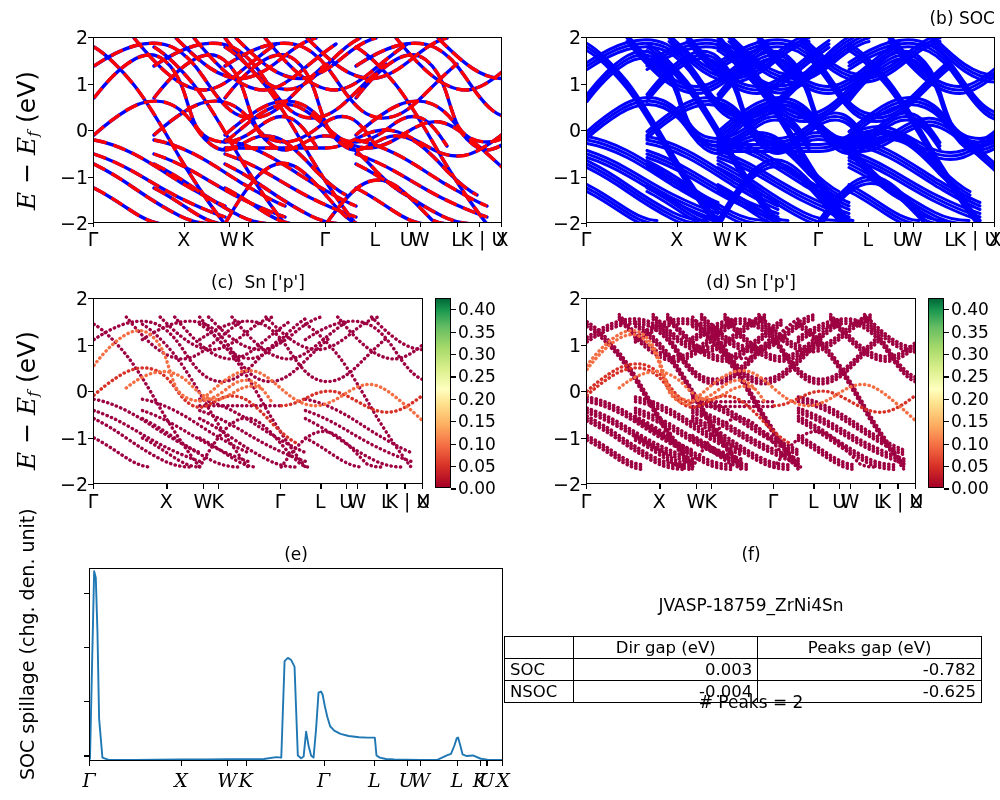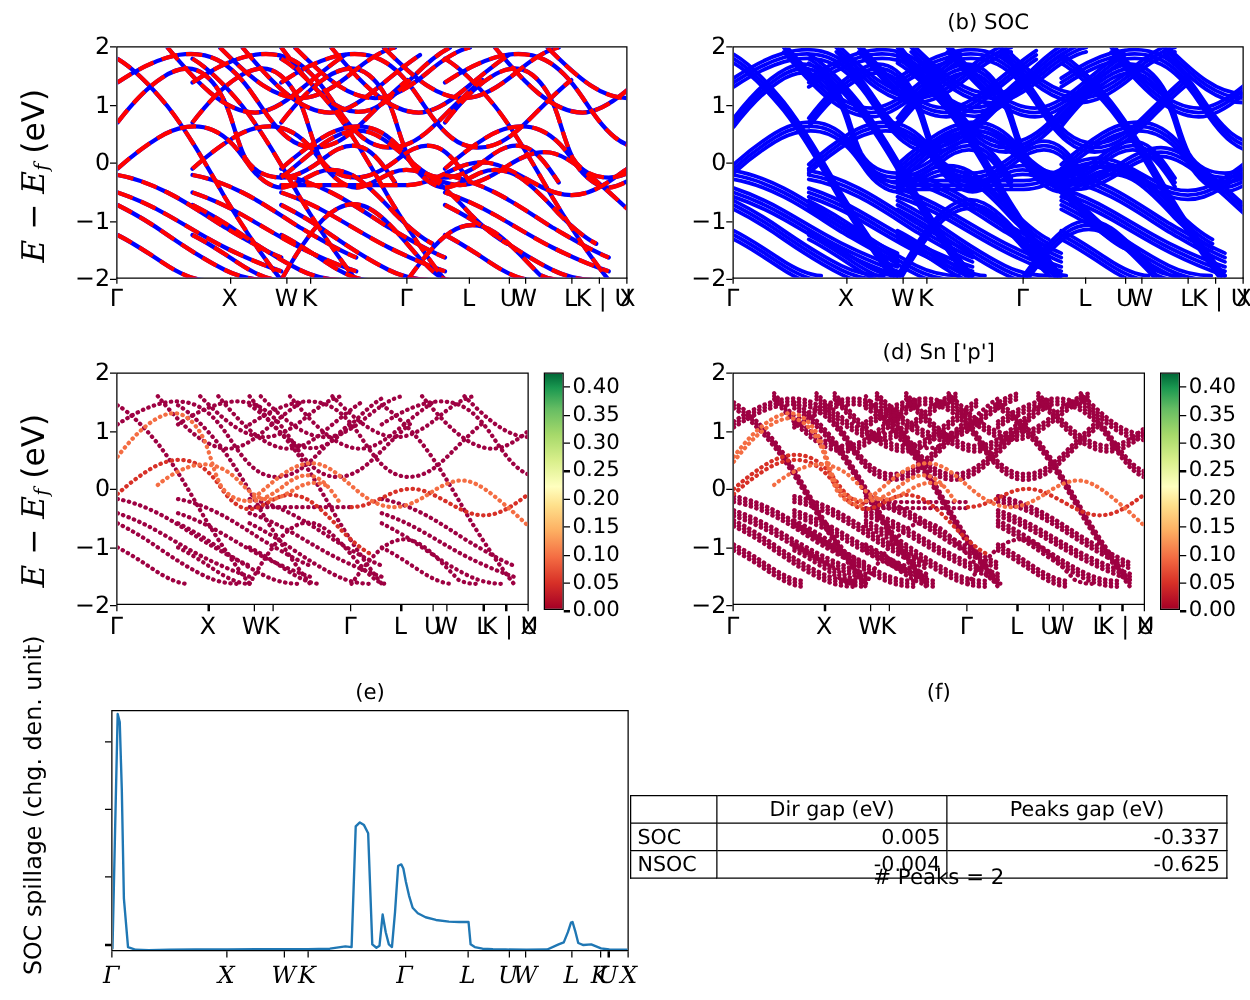--- a/index.html
+++ b/index.html
@@ -144,21 +144,21 @@
     <div class="xtickmark" style="left:231.9px;"></div>
       <div class="xtickmark" style="left:281.8px;"></div>
     <div class="xtickmark" style="left:313.7px;"></div>
       <div class="xtickmark" style="left:327.2px;"></div>
     <div class="xtickmark" style="left:363.6px;"></div>
       <div class="xtickmark" style="left:386.0px;"></div>
     <div class="xtickmark" style="left:407.7px;"></div>
   </div>
 
   <div class="panel" style="left:586px;top:8px;width:409px;height:247px;">
-    <div class="ptitle" style="top:0px;left:0;">(b) SOC</div>
+    <div class="ptitle" style="top:0px;left:0;text-align:right;">(b) SOC</div>
     <div class="axesbox" style="left:0px;top:29px;width:409px;height:186px;">
       <svg width="409" height="186" viewBox="0 0 409 186">
         <defs>
           <g id="bandsB">
             <path d="M0,9 C12,16 26,30 40,47 C55,66 70,92 86,120 C100,143 118,170 131,186"></path>
             <path d="M0,97 C10,88 20,80 33,72 C46,64 62,60 76,66 C90,72 98,84 105,94 C112,104 122,112 131,112 C140,112 150,104 160,100 C170,96 182,98 191,104 C200,110 212,122 222,133 C232,143 242,152 252,157"></path>
             <path d="M0,102 C12,104 26,109 40,116 C56,124 70,134 86,144 C100,152 116,162 131,168"></path>
             <path d="M0,116 C12,120 26,126 40,134 C56,143 70,152 86,160 C100,167 116,174 131,179"></path>
             <path d="M0,126 C12,132 26,140 40,150 C56,161 70,170 86,178 C98,184 110,186 120,186"></path>
             <path d="M0,150 C12,156 24,164 36,172 C48,180 60,186 70,186"></path>
@@ -230,20 +230,21 @@
     <div class="xtickmark" style="left:231.9px;"></div>
       <div class="xtickmark" style="left:281.8px;"></div>
     <div class="xtickmark" style="left:313.7px;"></div>
       <div class="xtickmark" style="left:327.2px;"></div>
     <div class="xtickmark" style="left:363.6px;"></div>
       <div class="xtickmark" style="left:386.0px;"></div>
     <div class="xtickmark" style="left:407.7px;"></div>
   </div>
 
   <div class="panel" style="left:93px;top:272px;width:330px;height:250px;">
+    <div class="ptitle" style="top:0px;left:0;">(c)  Sn ['p']</div>
     <div class="axesbox" style="left:0px;top:26px;width:330px;height:186px;">
       <svg width="330" height="186" viewBox="0 0 409 186">
         <defs>
           <g id="dotsC">
             <path d="M0,9 C12,16 26,30 40,47 C55,66 70,92 86,120 C100,143 118,170 131,186"></path>
             <path d="M0,102 C12,104 26,109 40,116 C56,124 70,134 86,144 C100,152 116,162 131,168"></path>
             <path d="M0,116 C12,120 26,126 40,134 C56,143 70,152 86,160 C100,167 116,174 131,179"></path>
             <path d="M0,126 C12,132 26,140 40,150 C56,161 70,170 86,178 C98,184 110,186 120,186"></path>
             <path d="M0,150 C12,156 24,164 36,172 C48,180 60,186 70,186"></path>
             <path d="M0,28 C12,20 26,12 40,8 C54,4 68,4 80,10 C92,16 102,28 110,40 C118,52 126,64 136,72 C146,80 158,82 170,78 C182,74 192,64 202,54 C212,44 222,34 232,26"></path>
@@ -484,33 +485,34 @@
       <div class="xtickmark" style="left:285.2px;"></div>
     <div class="xtickmark" style="left:317.5px;"></div>
       <div class="xtickmark" style="left:331.2px;"></div>
     <div class="xtickmark" style="left:368.1px;"></div>
       <div class="xtickmark" style="left:390.8px;"></div>
     <div class="xtickmark" style="left:397.4px;"></div>
       <div class="xtickmark" style="left:412.7px;"></div>
   </div>
 
   <div class="ptitle" style="left:586px;top:544px;width:330px;">(f)</div>
+  <div class="ftitle" style="left:586px;top:595px;width:330px;">JVASP-18759_ZrNi4Sn</div>
   <table class="gaptbl" style="left:504px;top:636px;width:478px;">
     <thead>
       <tr>
         <th class="blank colhdr" style="width:58px;"></th>
         <th class="colhdr">Dir gap (eV)</th>
         <th class="colhdr">Peaks gap (eV)</th>
       </tr>
     </thead>
     <tbody>
       <tr>
         <td class="rowhdr">SOC</td>
-        <td class="val">0.005</td>
-        <td class="val">-0.337</td>
+        <td class="val">0.003</td>
+        <td class="val">-0.782</td>
       </tr>
       <tr>
         <td class="rowhdr">NSOC</td>
         <td class="val">-0.004</td>
         <td class="val">-0.625</td>
       </tr>
     </tbody>
   </table>
   <div class="peaks" style="left:586px;top:692px;width:330px;"># Peaks = 2</div>
 

